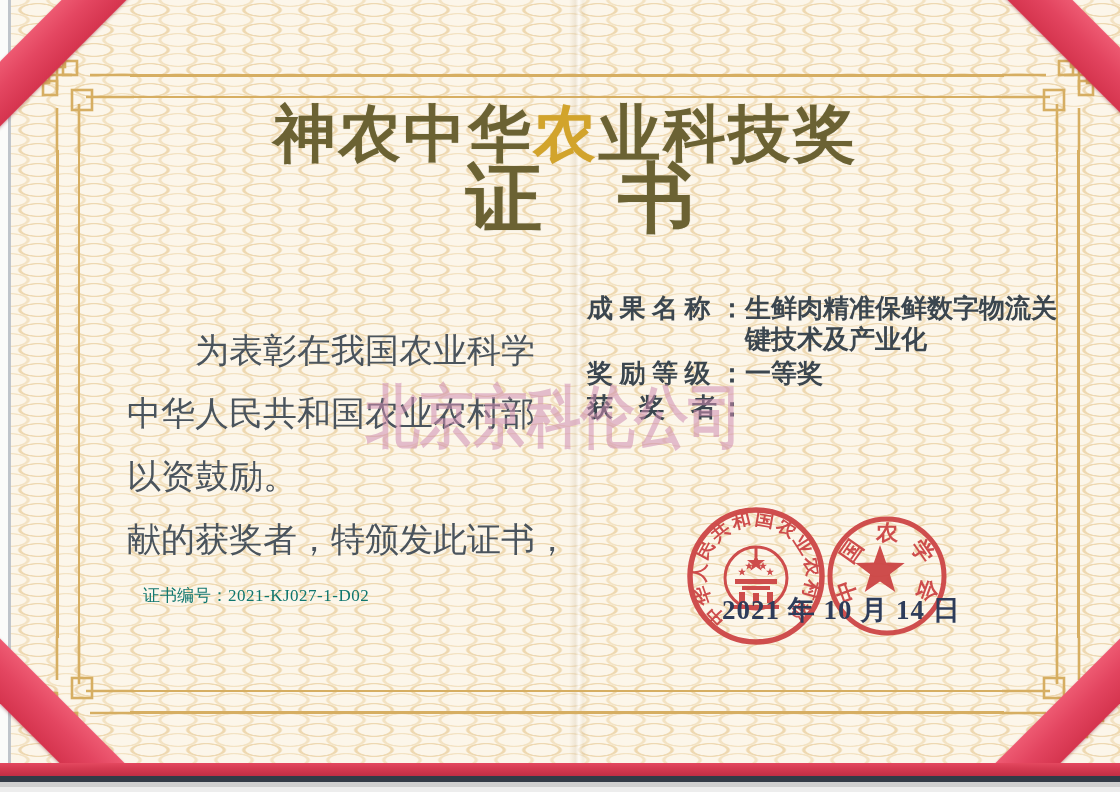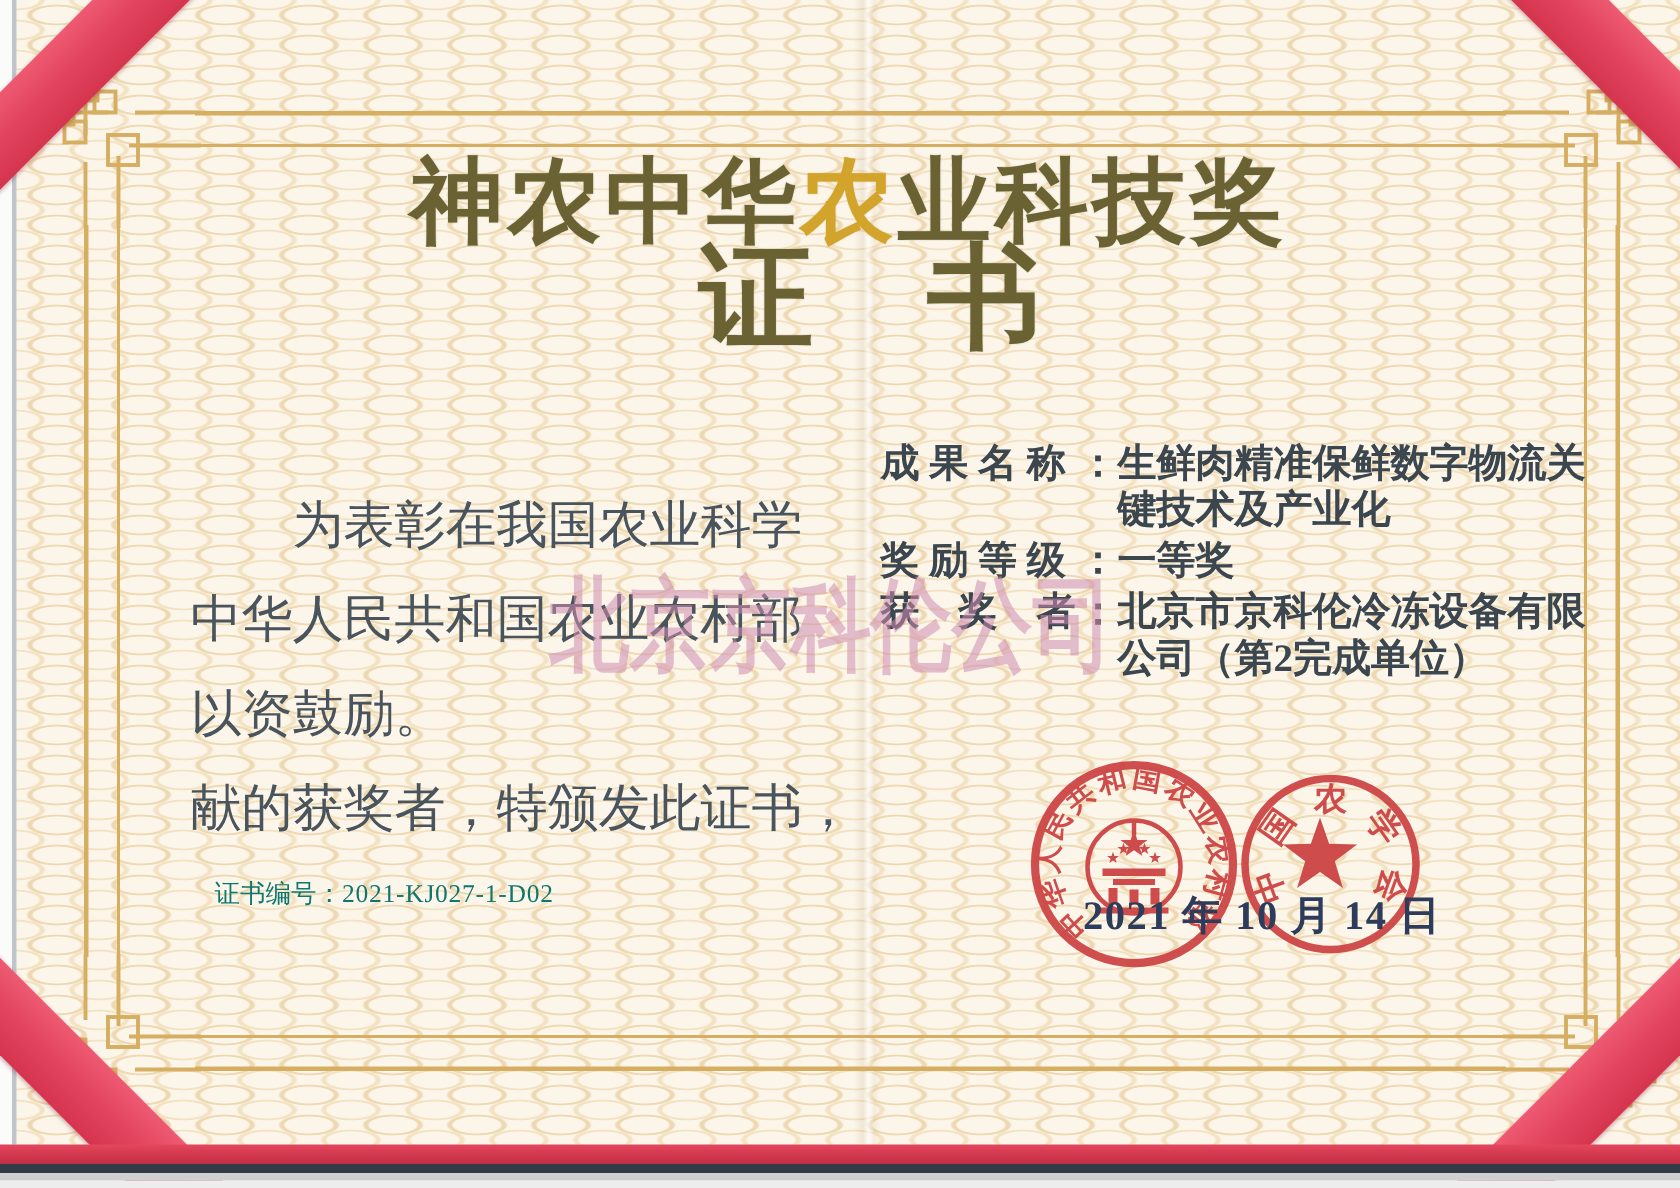--- a/index.html
+++ b/index.html
@@ -144,21 +144,20 @@
       <span class="val">生鲜肉精准保鲜数字物流关键技术及产业化</span>
     </div>
     <div class="frow">
       <span class="lbl">奖 励 等 级</span>
       <span class="colon">：</span>
       <span class="val">一等奖</span>
     </div>
     <div class="frow">
       <span class="lbl">获　奖　者</span>
       <span class="colon">：</span>
-      <span class="val">北京市京科伦冷冻设备有限公司（第2完成单位）</span>
     </div>
   </div>
 
   <div class="certno">
     <span>证书编号：</span><span class="num">2021-KJ027-1-D02</span>
   </div>
 
   <svg class="seal" style="left:683px;top:500px;" width="146" height="152" viewBox="-73 -76 146 152">
     <circle cx="0" cy="0" r="66" fill="none" stroke="#cd4646" stroke-width="5.5"></circle>
     <path id="minArc" d="M -29.3 41.8 A 51 51 0 1 1 29.3 41.8" fill="none"></path>

